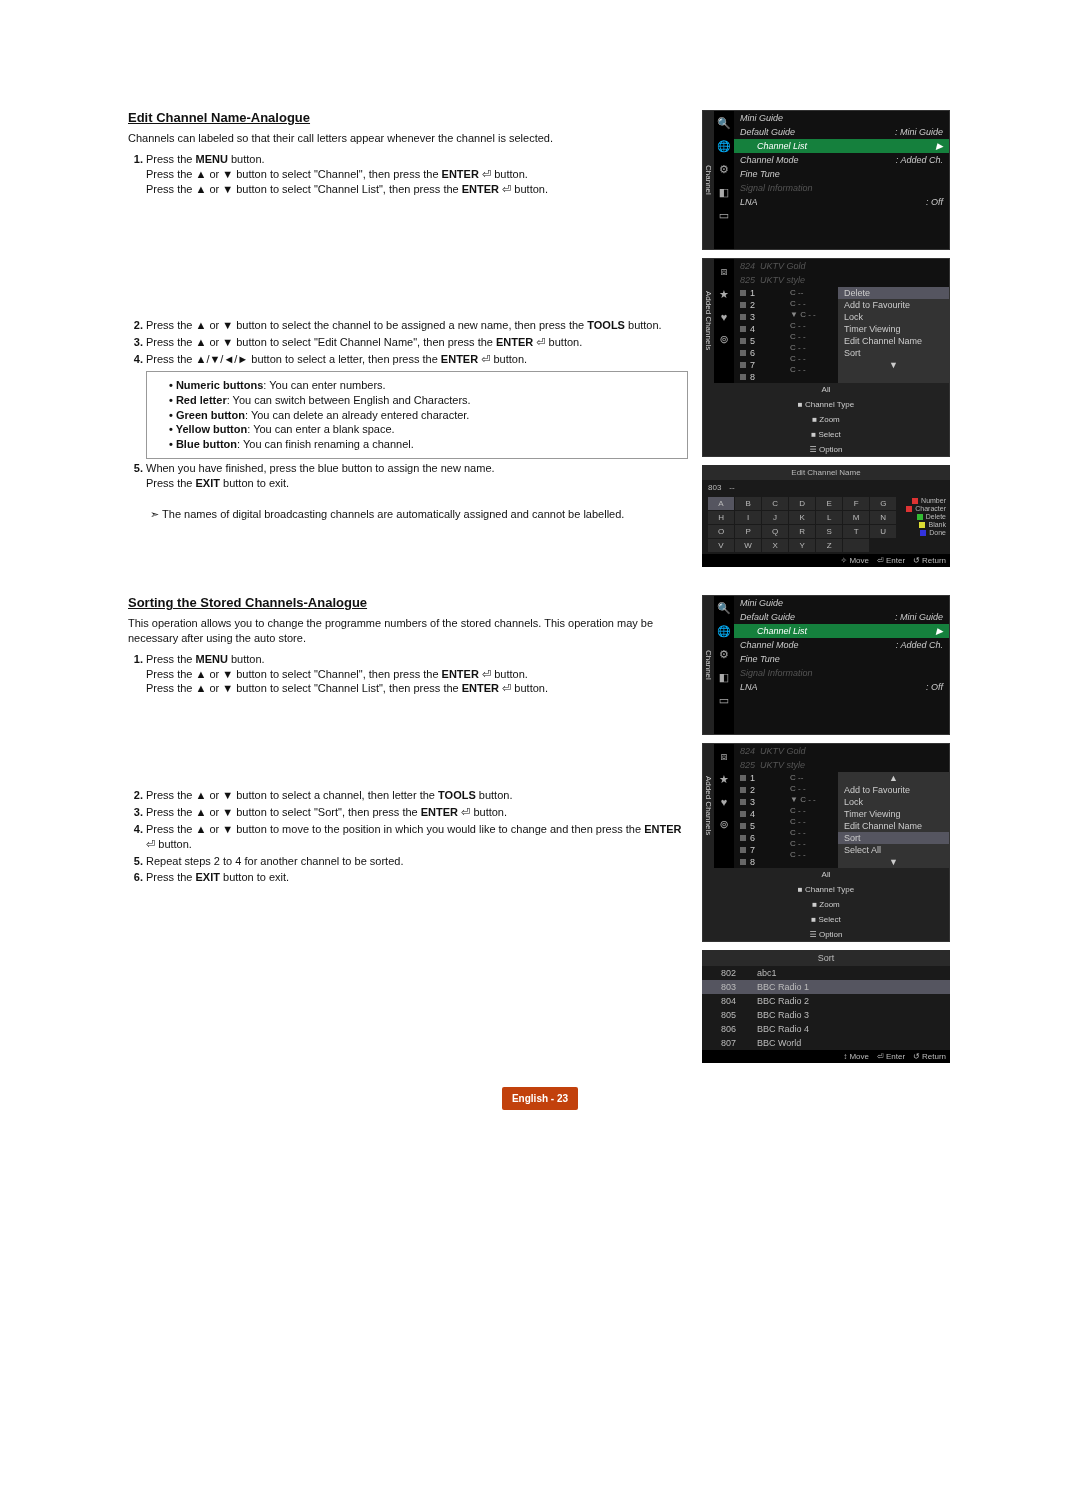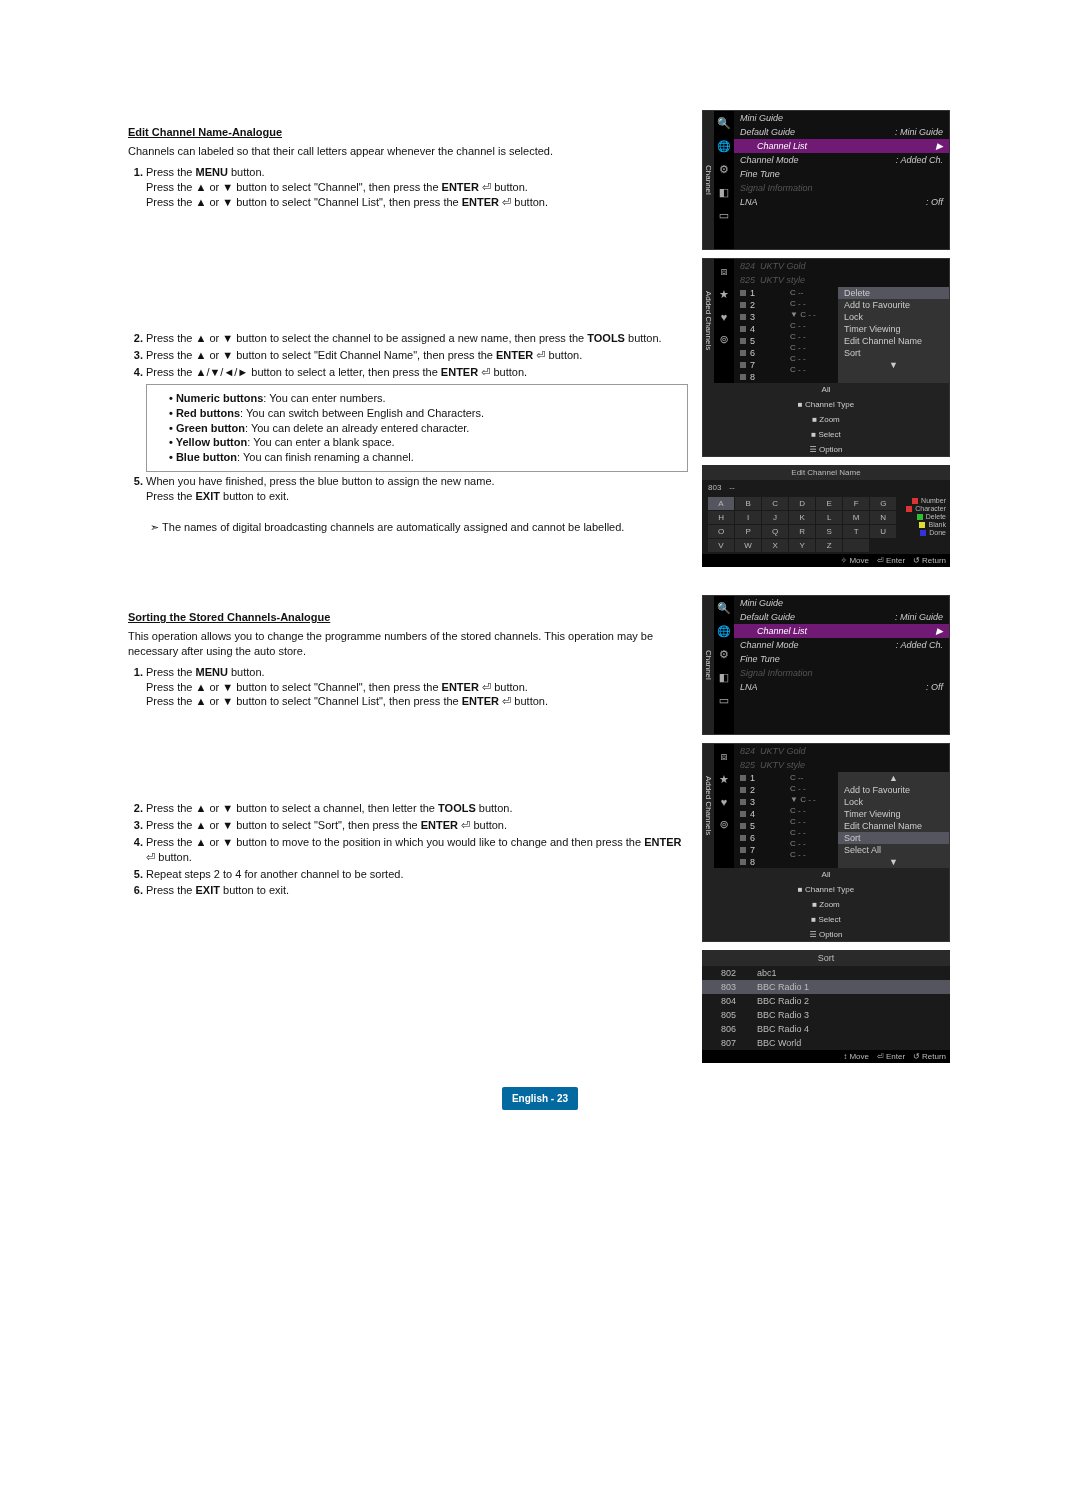--- a/index.html
+++ b/index.html
@@ -1,39 +1,39 @@
 <!DOCTYPE html>
 <html><head>
 <meta charset="utf-8">
 <style>
   * { box-sizing: border-box; margin: 0; padding: 0; }
   body { background: #fff; font-family: Arial, sans-serif; font-size: 11px; color: #111; width: 1080px; min-height: 1488px; position: relative; }
   .page { padding: 110px 128px 40px 128px; }
   .content { display: flex; gap: 14px; }
   .left { flex: 1; }
   .right { width: 250px; display: flex; flex-direction: column; gap: 8px; }
-  .section-title { font-weight: bold; text-decoration: underline; font-size: 11px; margin-bottom: 6px; margin-top: 16px; }
+  .section-title { font-weight: bold; text-decoration: underline; font-size: 13px; margin-bottom: 6px; }
   .intro { margin-bottom: 6px; line-height: 1.35; }
   ol.steps { list-style: decimal; padding-left: 18px; }
   ol.steps > li { margin-bottom: 2px; line-height: 1.35; }
   ol.steps > li::marker { font-weight: bold; }
   .sub-bullets { list-style: none; padding-left: 14px; margin: 4px 0 2px 0; border: 1px solid #999; padding: 6px 14px 6px 22px; }
   .sub-bullets li::before { content: "• "; font-weight: bold; }
   .arrow-note { padding-left: 14px; text-indent: -10px; margin-top: 16px; }
   .arrow-note::before { content: "➣ "; }
   .gap-lg { height: 120px; }
   .gap-md { height: 24px; }
   .bold { font-weight: bold; }
   .footer-page { text-align: center; font-size: 10px; font-weight: bold; margin-top: 30px; }
-  .footer-page span.badge { background: #0369a1; color: #fff; padding: 6px 10px; border-radius: 2px; }
+  .footer-page span.badge { background: #c2410c; color: #fff; padding: 6px 10px; border-radius: 2px; }
 
   
   .tv-panel { background: #111; color: #ccc; font-size: 9px; width: 248px; border: 1px solid #333; }
   .tv-panel .row { display: flex; align-items: center; padding: 2px 6px; font-style: italic; }
-  .tv-panel .row.sel { background: #701a75; color: #fff; padding-left: 23px; }
+  .tv-panel .row.sel { background: #15803d; color: #fff; padding-left: 23px; }
   .tv-panel .row .val { margin-left: auto; }
   .tv-panel .sidebar { display: flex; }
   .tv-panel .side-icons { width: 20px; background: #000; display: flex; flex-direction: column; align-items: center; gap: 10px; padding-top: 6px; font-size: 11px; color: #aaa; }
   .tv-panel .side-label { writing-mode: vertical-rl; background: #222; padding: 4px 1px; font-size: 8px; text-align: center; }
   .tv-panel .main { flex: 1; }
   .tv-panel .footer { background: #222; font-size: 8px; padding: 2px 4px; display: flex; gap: 6px; flex-direction: column; }
   .tv-panel .footer span { flex: 1; text-align: center; }
   .ch-list { display: flex; }
   .ch-list .nums { width: 54px; }
   .ch-list .nums div { padding: 1px 6px; display: flex; align-items: center; gap: 4px; }
@@ -85,21 +85,21 @@
         <li>
           <span>Press the ▲ or ▼ button to select the channel to be assigned a new name, then press the </span><span class="bold">TOOLS</span><span> button.</span>
         </li>
         <li>
           <span>Press the ▲ or ▼ button to select "Edit Channel Name", then press the </span><span class="bold">ENTER</span><span> ⏎ button.</span>
         </li>
         <li>
           <span>Press the ▲/▼/◄/► button to select a letter, then press the </span><span class="bold">ENTER</span><span> ⏎ button.</span>
           <ul class="sub-bullets">
             <li><span class="bold">Numeric buttons</span><span>: You can enter numbers.</span></li>
-            <li><span class="bold">Red buttons</span><span>: You can switch between English and Characters.</span></li>
+            <li><span class="bold">Red letter</span><span>: You can switch between English and Characters.</span></li>
             <li><span class="bold">Green button</span><span>: You can delete an already entered character.</span></li>
             <li><span class="bold">Yellow button</span><span>: You can enter a blank space.</span></li>
             <li><span class="bold">Blue button</span><span>: You can finish renaming a channel.</span></li>
           </ul>
         </li>
         <li>
           <span>When you have finished, press the blue button to assign the new name.</span><br>
           <span>Press the </span><span class="bold">EXIT</span><span> button to exit.</span>
           <div class="arrow-note">The names of digital broadcasting channels are automatically assigned and cannot be labelled.</div>
         </li>

